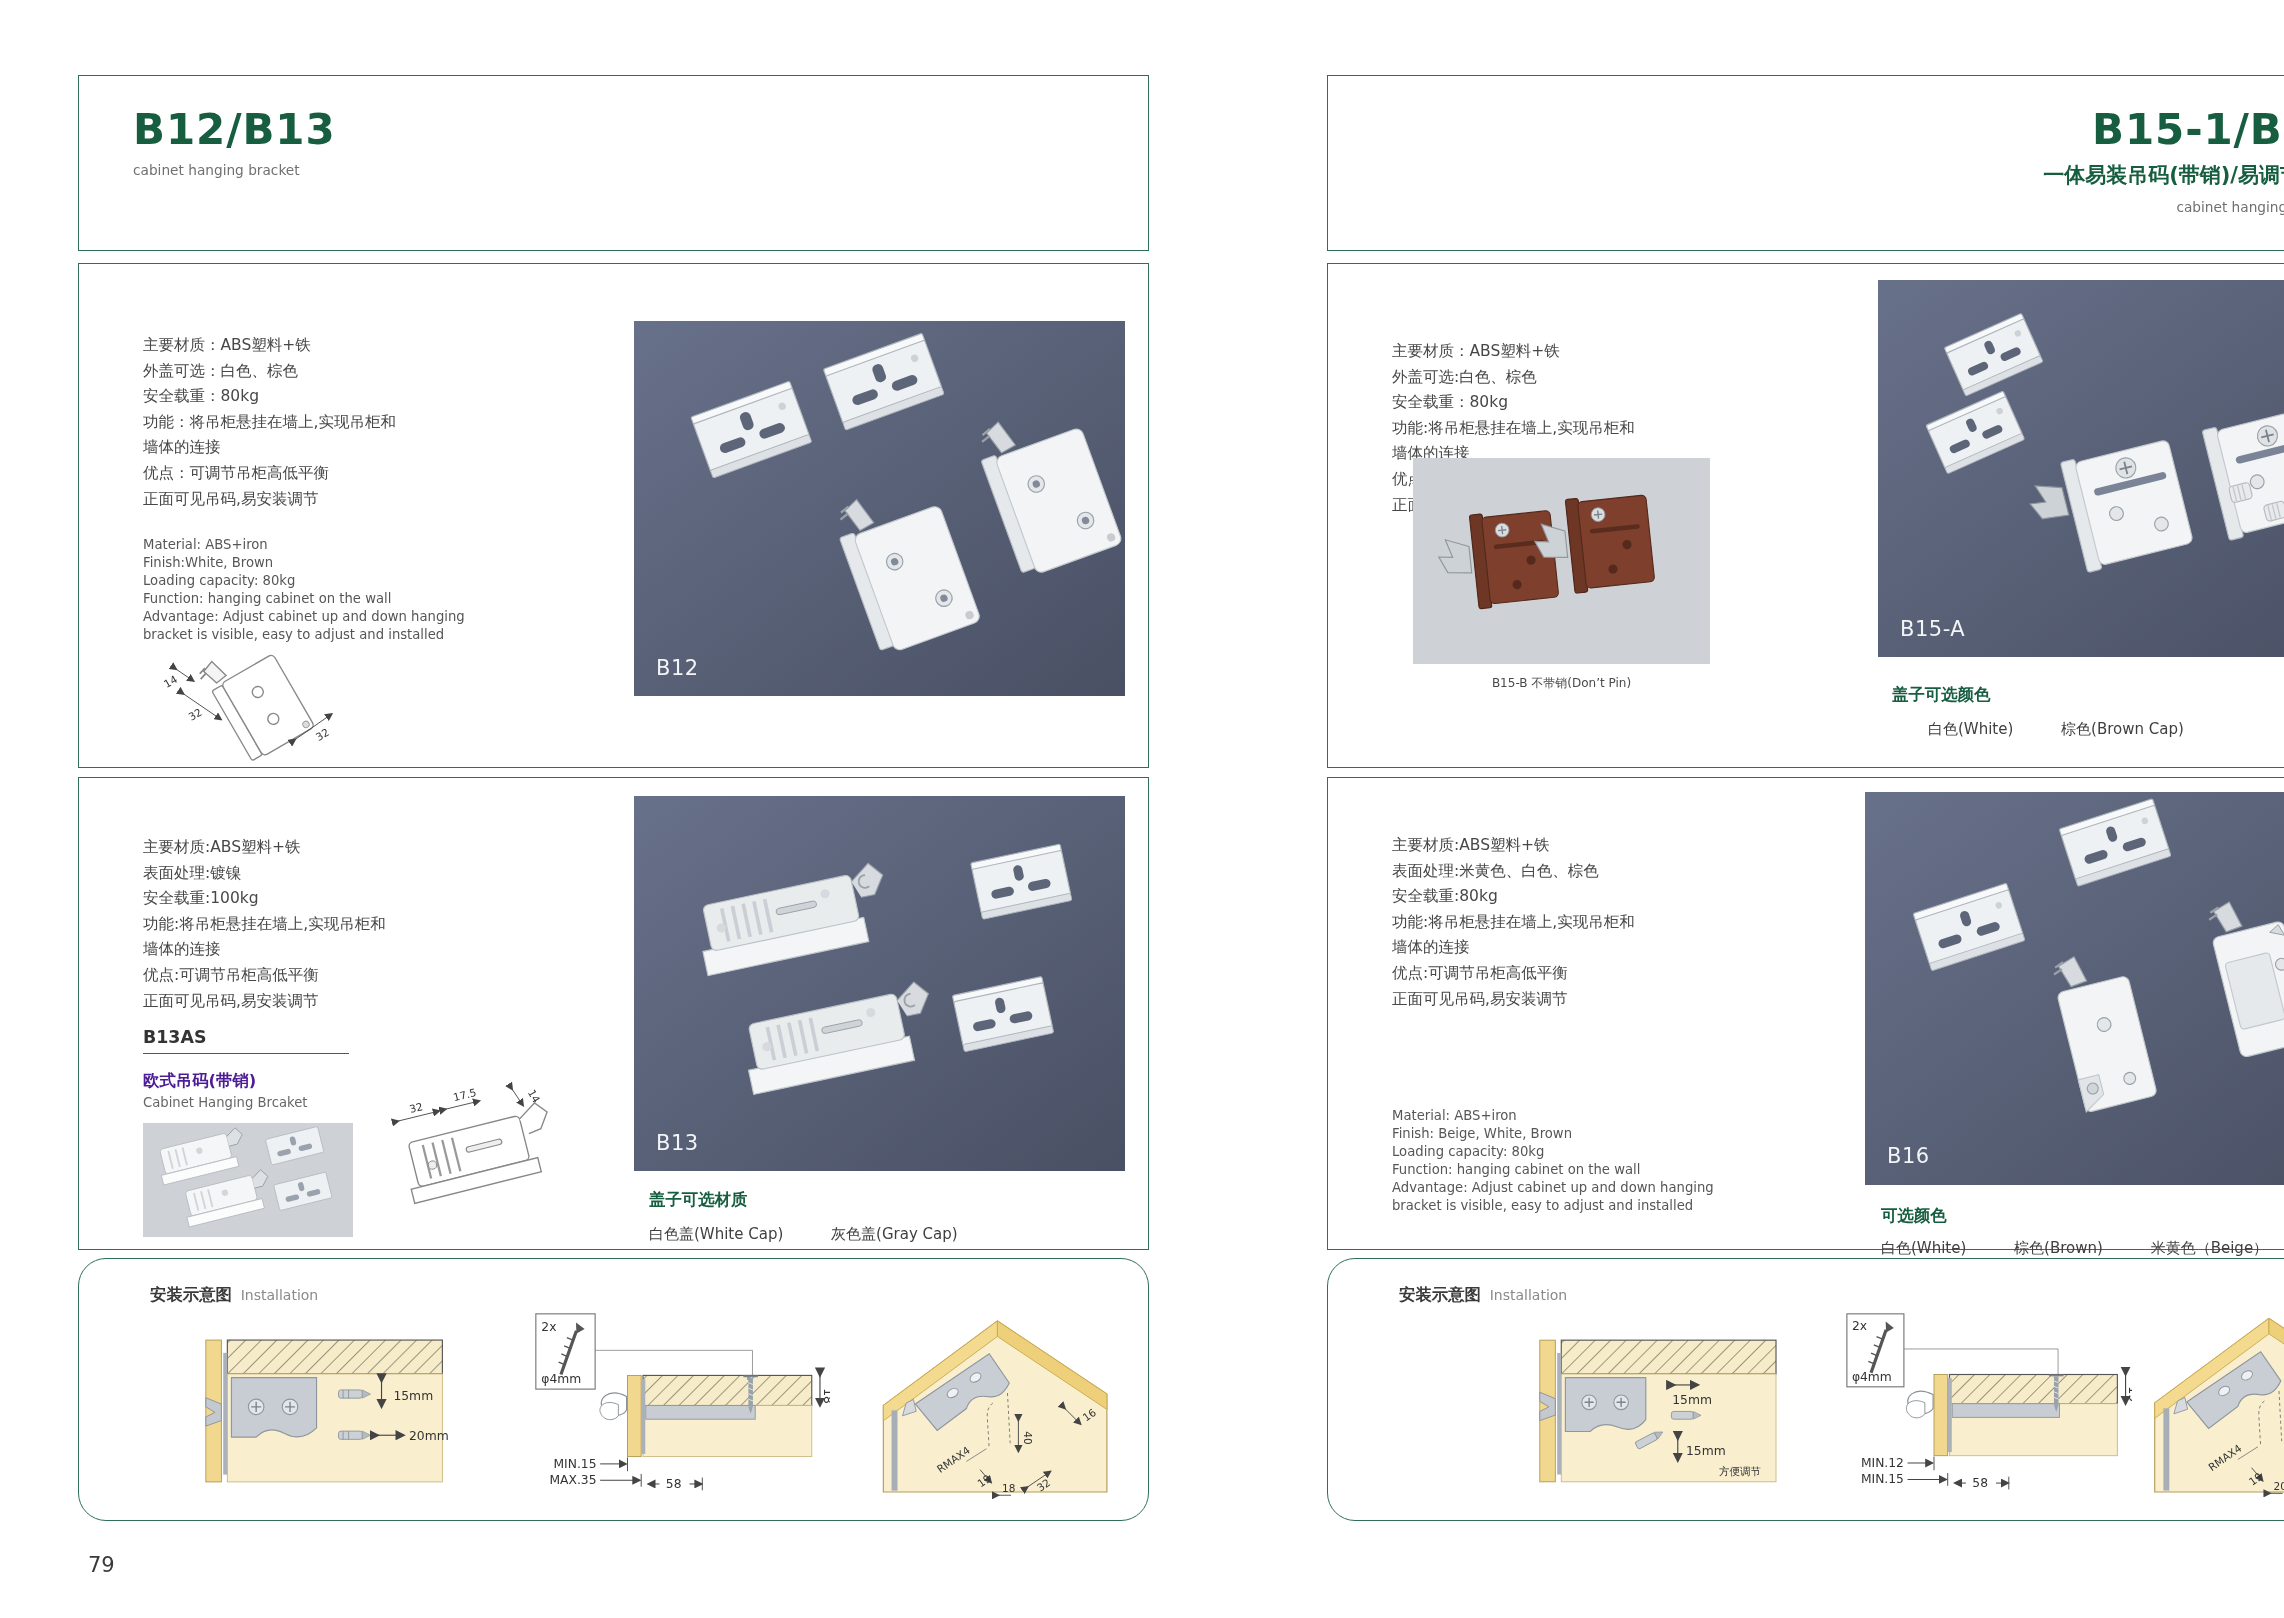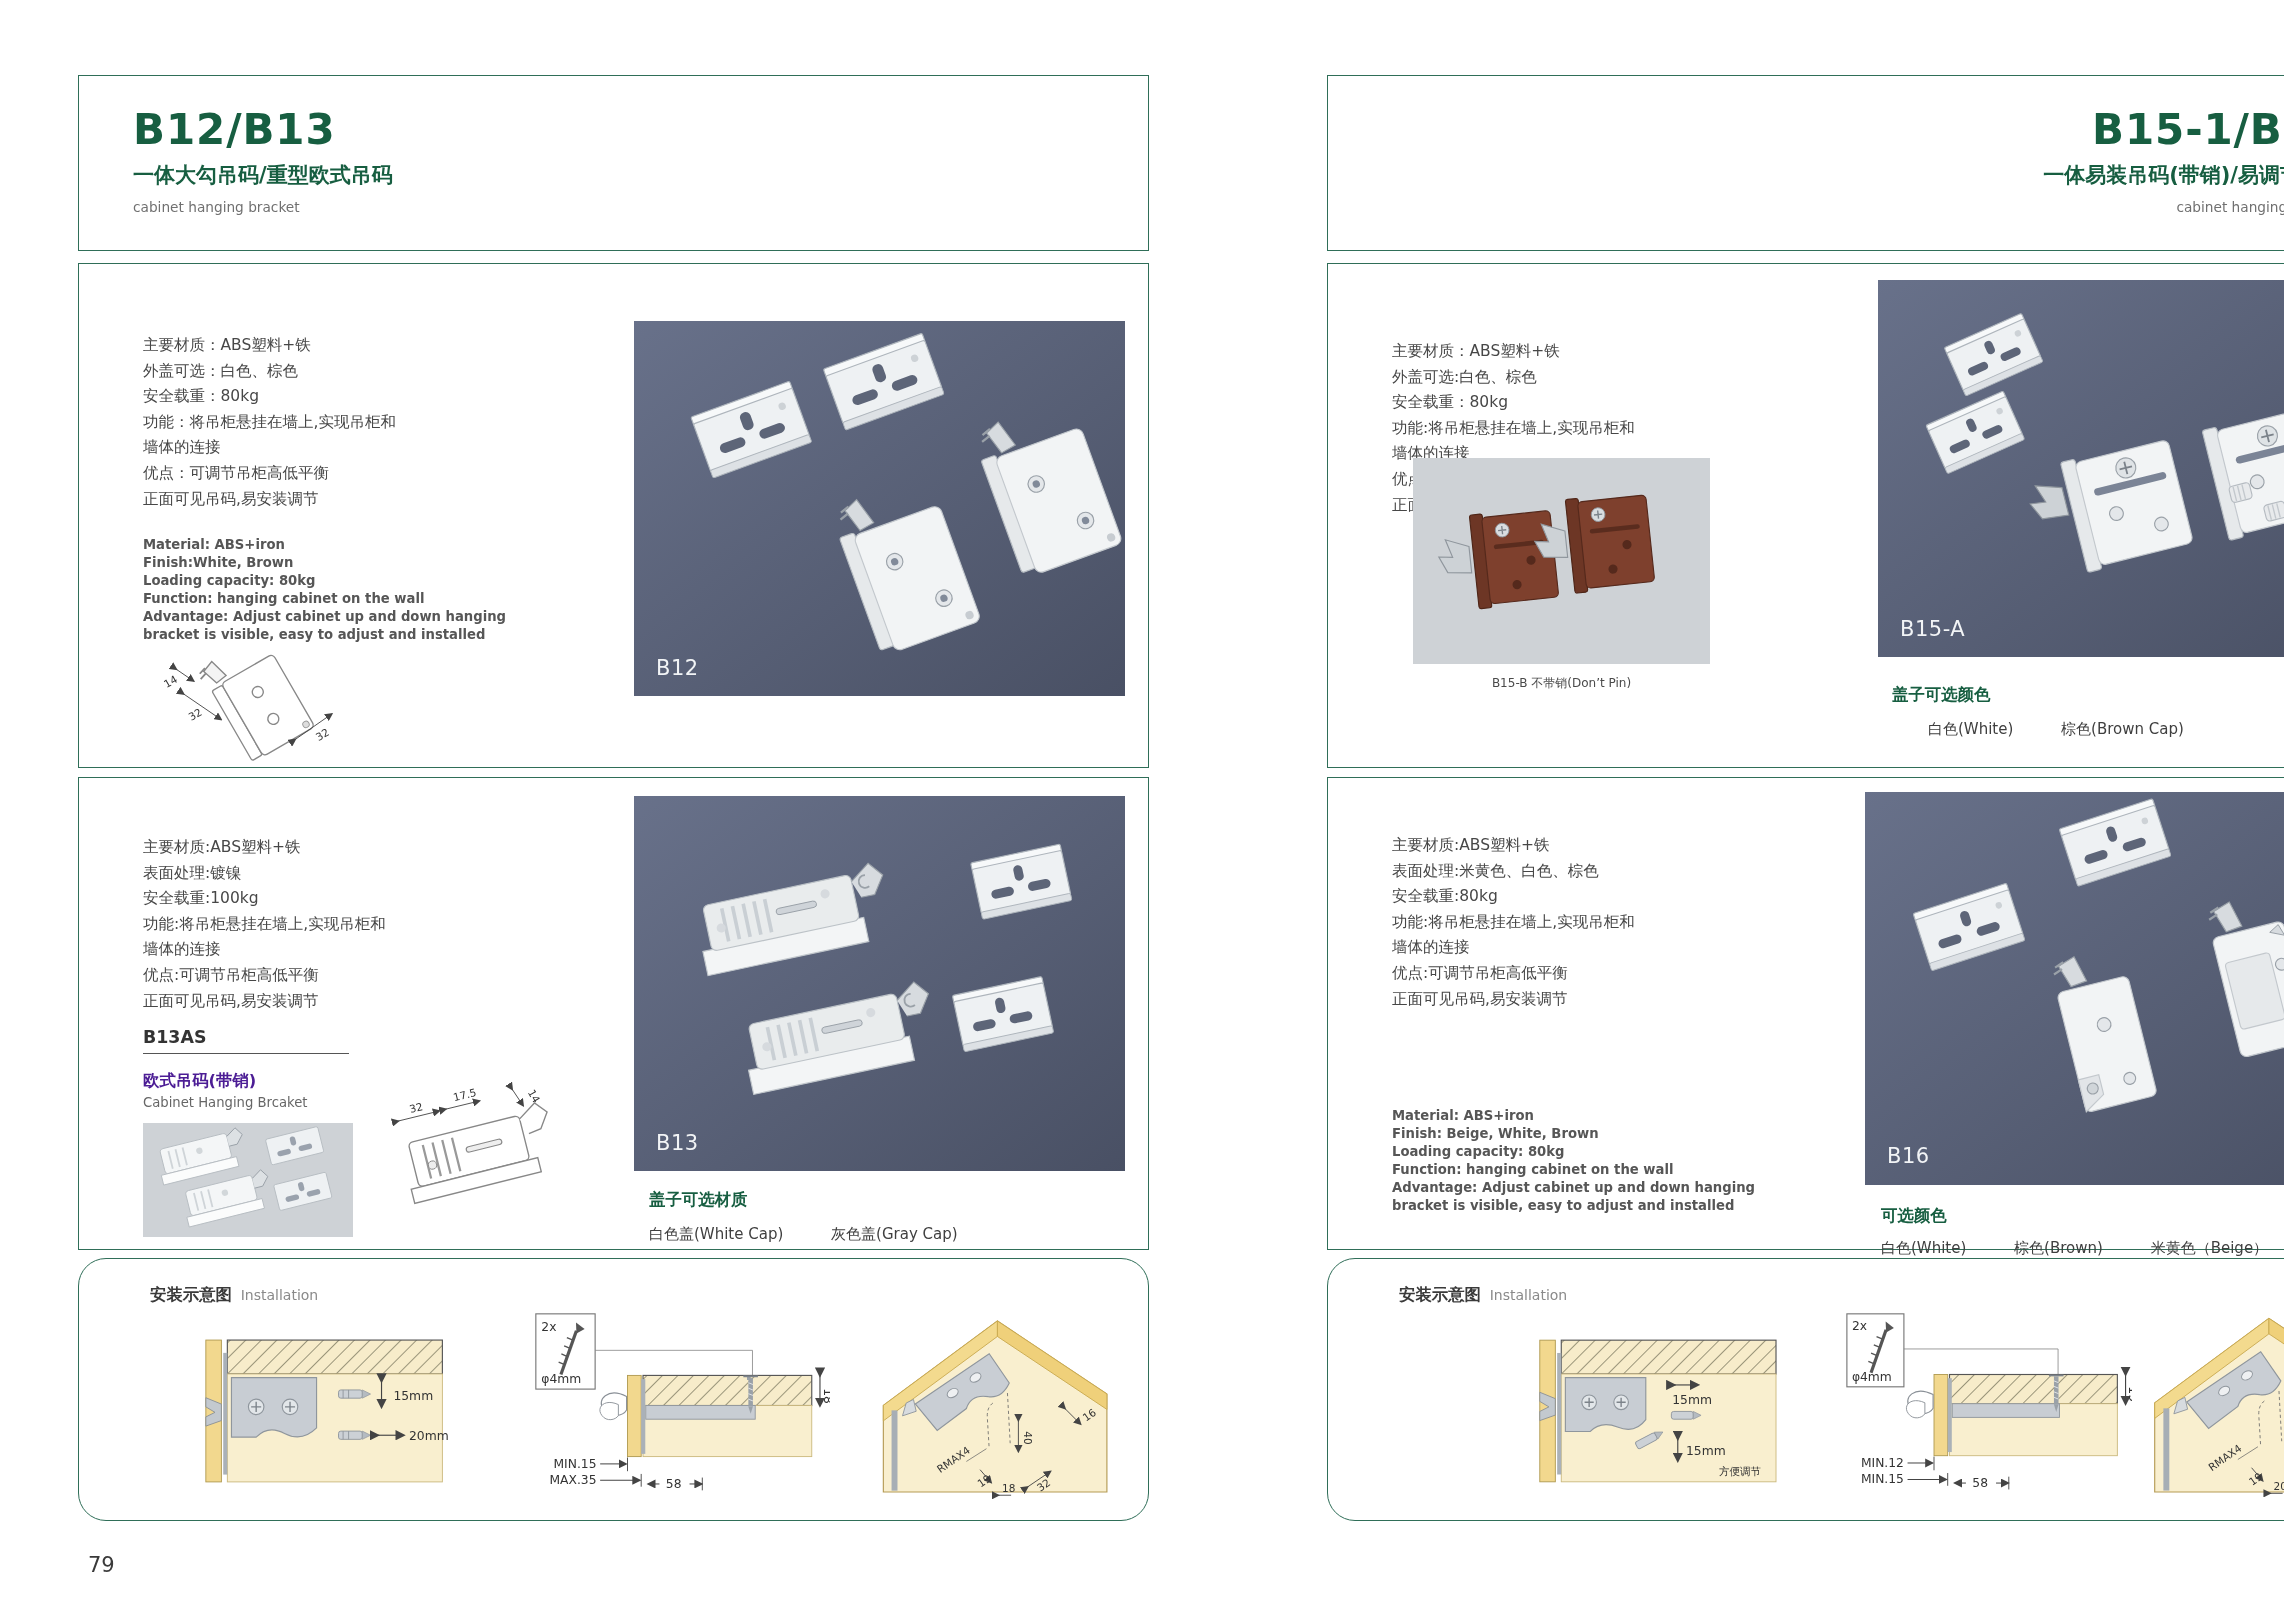--- a/index.html
+++ b/index.html
@@ -13,21 +13,21 @@
   .box-s1{top:263px;height:505px;}
   .box-s2{top:777px;height:473px;}
   .box-inst{top:1258px;height:263px;border-radius:28px;}
   .hdr-pad{position:absolute;top:32px;left:54px;right:54px;}
   .align-r{text-align:right;}
   .title{font-size:42px;font-weight:bold;color:#175E41;letter-spacing:0.9px;line-height:1.05;}
   .subtitle{font-size:21px;font-weight:bold;color:#175E41;margin-top:9px;}
   .category{font-size:13.7px;color:#707070;margin-top:10px;}
   .specs-cn{position:absolute;}
   .specs-cn div{font-size:15.5px;color:#474747;line-height:25.6px;white-space:nowrap;}
-  .specs-en{position:absolute;font-weight:bold;}
+  .specs-en{position:absolute;}
   .specs-en div{font-size:13.2px;color:#565656;line-height:18px;white-space:nowrap;}
   .photo{position:absolute;background:linear-gradient(135deg,#68718a 0%,#4a5166 100%);}
   .photo svg{position:absolute;left:0;top:0;}
   .photo-light{position:absolute;background:#ced2d6;}
   .photo-label{position:absolute;left:22px;bottom:16.4px;color:#f2f4f6;font-size:21px;letter-spacing:0.5px;}
   .caption{position:absolute;font-size:12px;color:#4a4a4a;text-align:center;}
   .model-code{position:absolute;font-size:17.4px;font-weight:bold;color:#333;border-bottom:1.4px solid #555;
               padding-bottom:6.4px;width:206px;}
   .model-cn{position:absolute;font-size:16.4px;font-weight:bold;color:#4c1d95;text-align:center;}
   .model-en{position:absolute;font-size:13.2px;color:#666;}
@@ -46,21 +46,20 @@
 </head>
 <body>
 
 <div class="sheet">
 
   <div class="page page-left">
 
     <div class="box box-header">
       <div class="hdr-pad">
         <div class="title">B12/B13</div>
-        <div class="subtitle">一体大勾吊码/重型欧式吊码</div>
         <div class="category">cabinet hanging bracket</div>
       </div>
     </div>
 
     <div class="box box-s1">
       <div class="specs-cn" style="left:64px;top:69px;">
         <div>主要材质：ABS塑料+铁</div>
         <div>外盖可选：白色、棕色</div>
         <div>安全载重：80kg</div>
         <div>功能：将吊柜悬挂在墙上,实现吊柜和</div>

